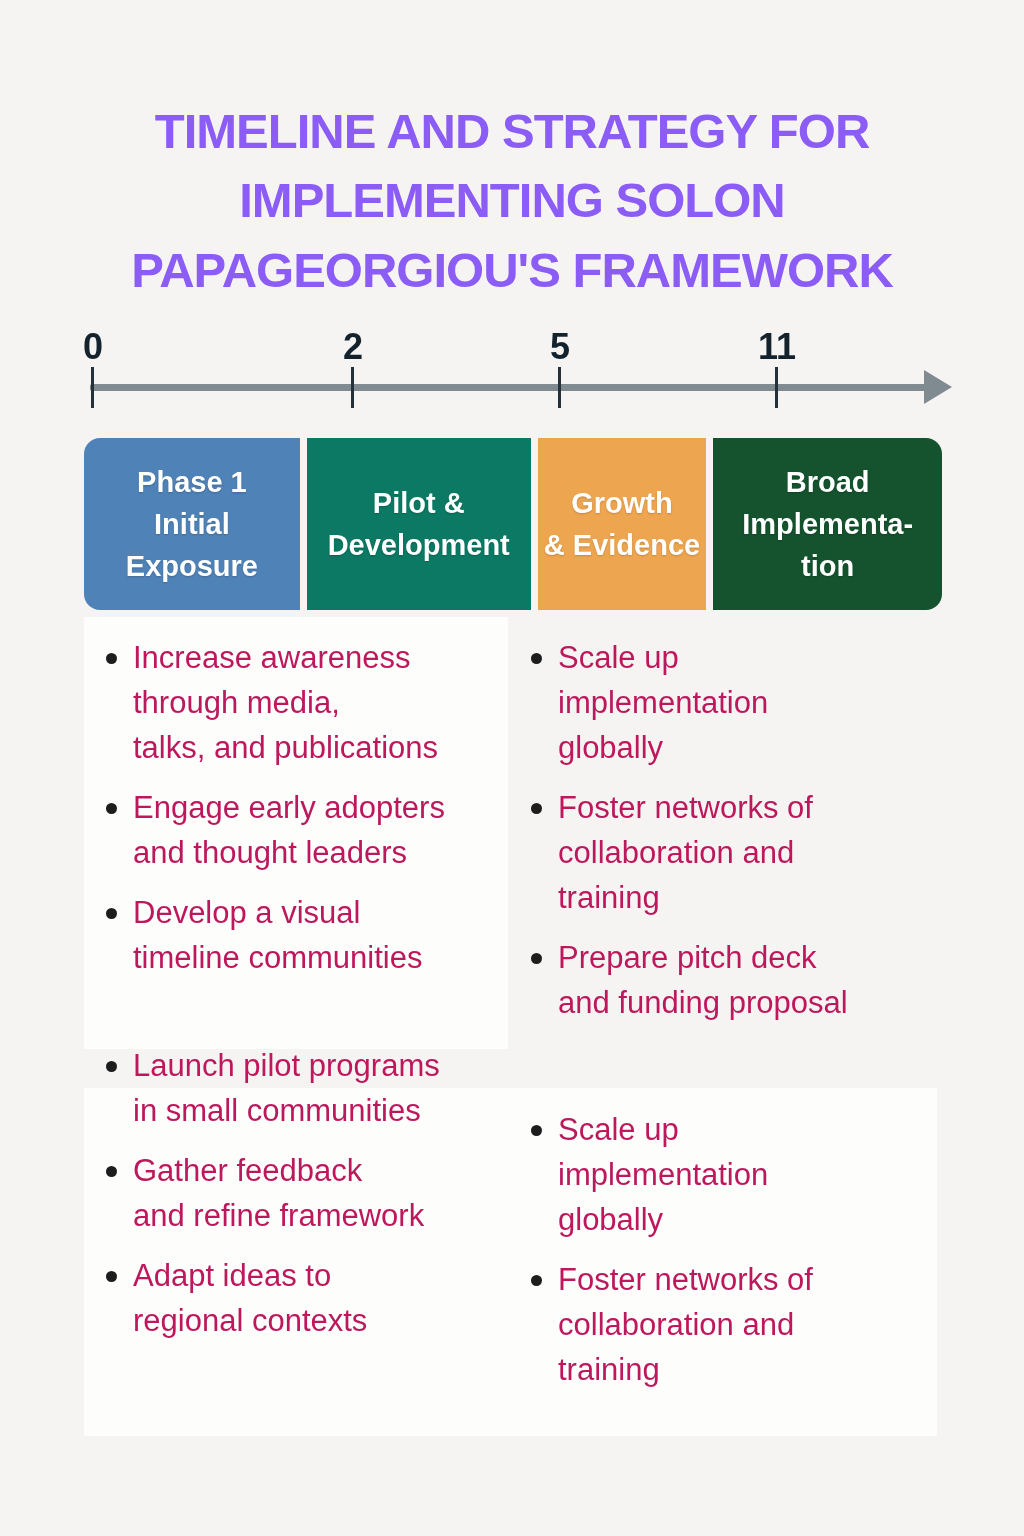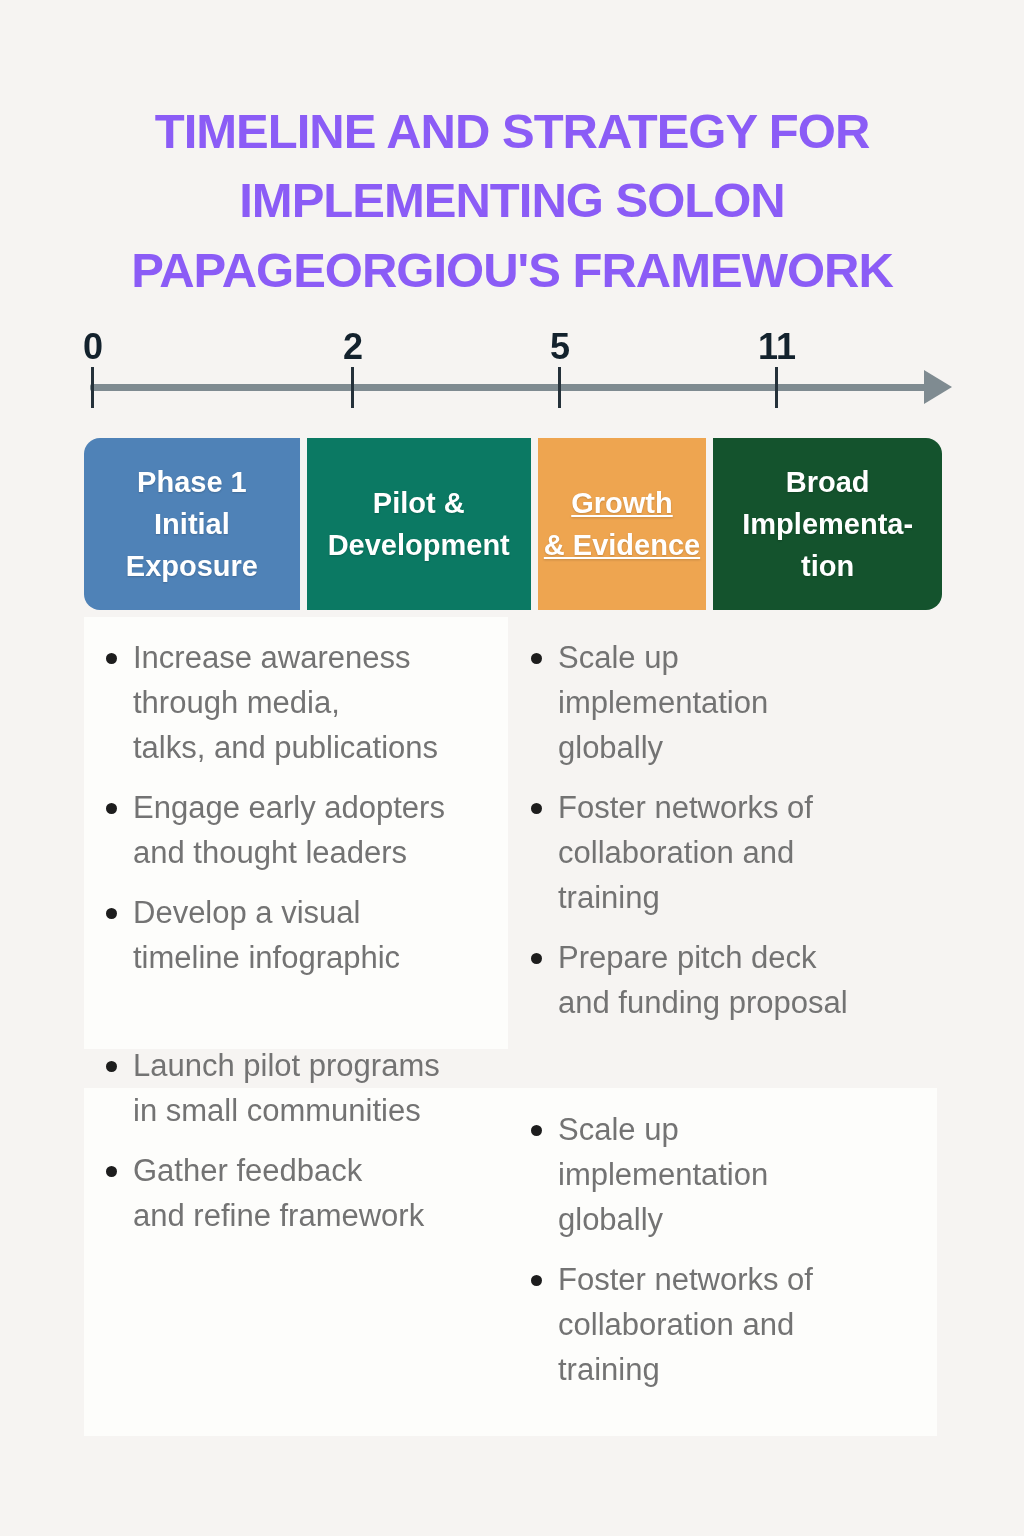--- a/index.html
+++ b/index.html
@@ -61,21 +61,21 @@
     display:flex;align-items:center;justify-content:center;
     color:#ffffff;
     font-size:29px;font-weight:bold;
     line-height:1.45;
     text-align:center;
     white-space:pre-line;
     text-shadow:0 1px 2px rgba(0,0,0,0.18);
   }
   .phase-1{width:220px;}
   .phase-2{width:228px;}
-  .phase-3{width:172px;text-decoration:underline;}
+  .phase-3{width:172px;}
   .phase-4{width:233px;}
 
   
   .panel{
     position:absolute;
     background:#fdfdfb;
   }
   .panel-top{left:84px;top:617px;width:424px;height:432px;}
   .panel-bottom{left:84px;top:1088px;width:853px;height:348px;}
 
@@ -85,21 +85,21 @@
     width:410px;
     margin:0;padding:0;list-style:none;
   }
   .blist-top-left{left:106px;top:636px;}
   .blist-top-right{left:531px;top:636px;}
   .blist-bottom-left{left:106px;top:1044px;}
   .blist-bottom-right{left:531px;top:1108px;}
   .blist li{
     display:flex;align-items:flex-start;
     margin:0 0 15px 0;
-    font-size:31px;line-height:1.45;color:#737373;
+    font-size:31px;line-height:1.45;color:#be185d;
   }
   .dot{
     flex:none;
     width:11px;height:11px;border-radius:50%;
     background:#1d1d1d;
     margin:17px 16px 0 0;
   }
   .li-text{white-space:pre-line;}
 </style>
 </head>
@@ -156,21 +156,21 @@
 talks, and publications</span>
     </li>
     <li>
       <span class="dot"></span>
       <span class="li-text">Engage early adopters
 and thought leaders</span>
     </li>
     <li>
       <span class="dot"></span>
       <span class="li-text">Develop a visual
-timeline infographic</span>
+timeline communities</span>
     </li>
   </ul>
 
   <ul class="blist blist-top-right">
     <li>
       <span class="dot"></span>
       <span class="li-text">Scale up
 implementation
 globally</span>
     </li>
@@ -191,20 +191,25 @@
     <li>
       <span class="dot"></span>
       <span class="li-text">Launch pilot programs
 in small communities</span>
     </li>
     <li>
       <span class="dot"></span>
       <span class="li-text">Gather feedback
 and refine framework</span>
     </li>
+    <li>
+      <span class="dot"></span>
+      <span class="li-text">Adapt ideas to
+regional contexts</span>
+    </li>
   </ul>
 
   <ul class="blist blist-bottom-right">
     <li>
       <span class="dot"></span>
       <span class="li-text">Scale up
 implementation
 globally</span>
     </li>
     <li>

